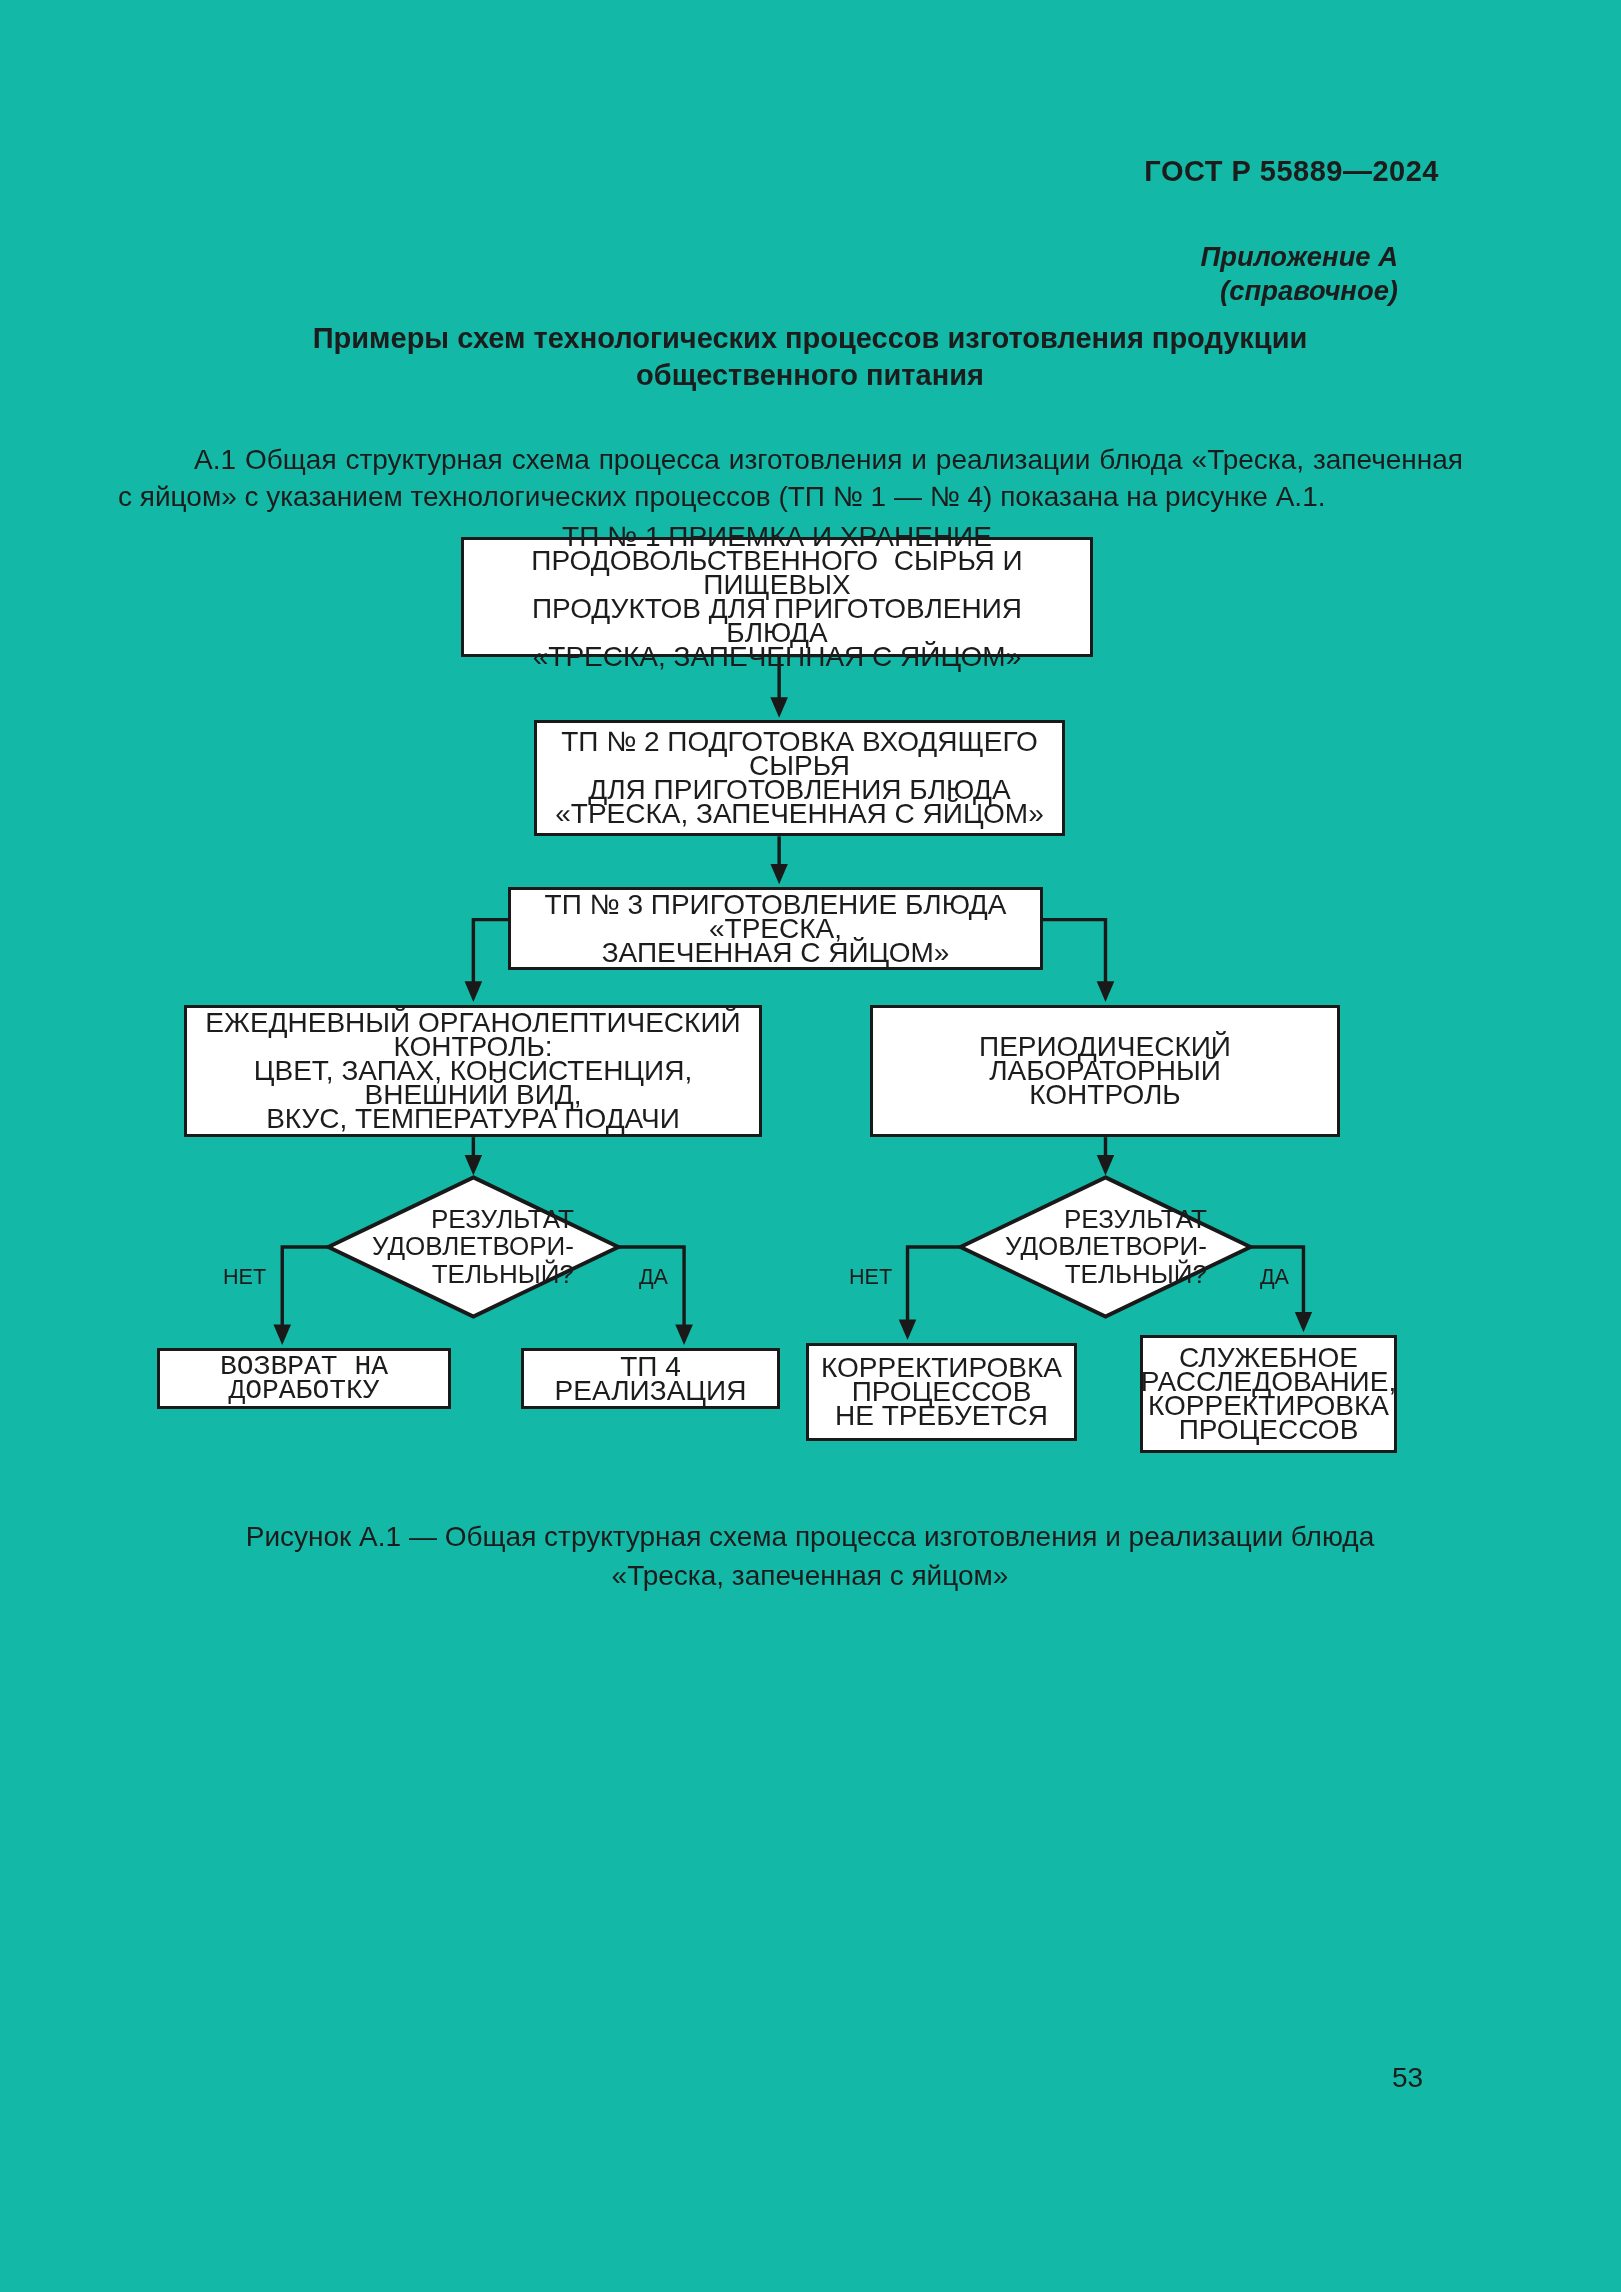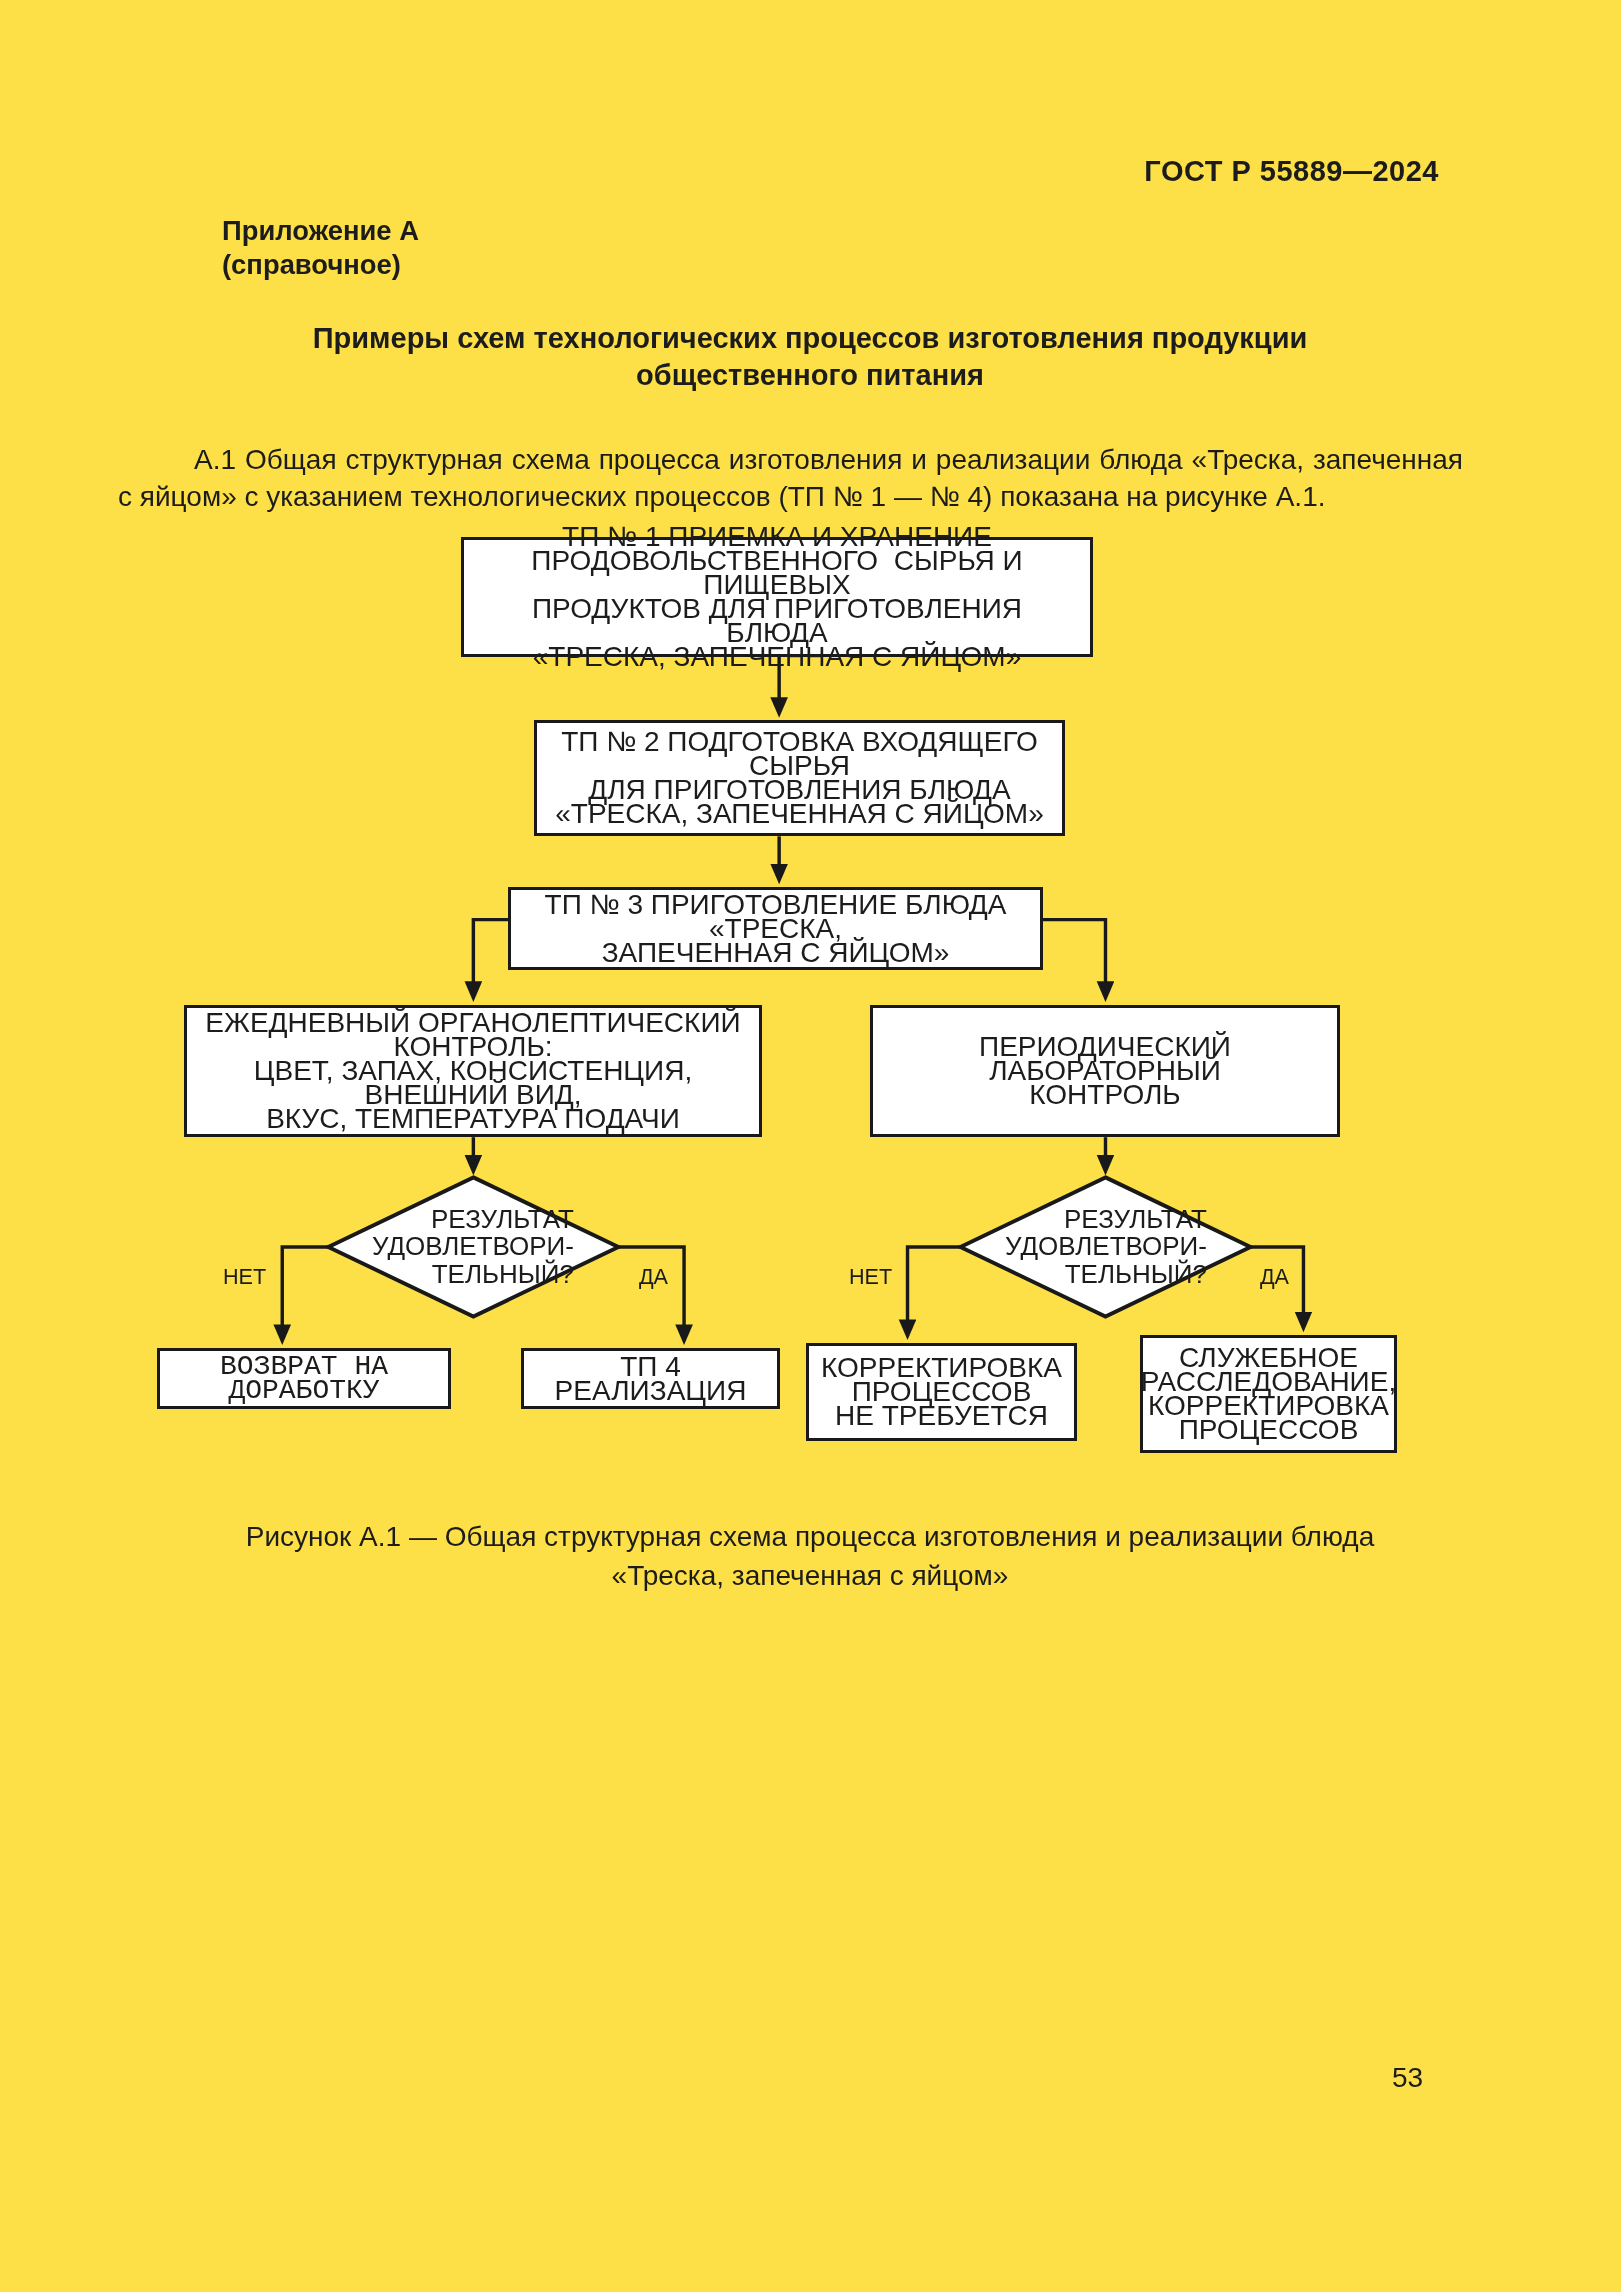--- a/index.html
+++ b/index.html
@@ -1,37 +1,38 @@
 <!DOCTYPE html>
 <html><head>
 <meta charset="utf-8">
 <style>
   html, body { margin: 0; padding: 0; background: #ffffff; }
   .page {
     position: relative;
     width: 1621px;
     height: 2293px;
-    background: #fde047;
+    background: #14b8a6;
     font-family: "Liberation Sans", sans-serif;
     color: #1c1c1c;
     overflow: hidden;
   }
   .hdr {
     position: absolute;
     top: 155px; right: 182px;
     font-size: 29px; font-weight: bold;
     letter-spacing: 0.5px;
   }
   .appendix {
     position: absolute;
-    top: 214px; left: 222px; width: 1176px;
-    text-align: left;
+    top: 240px; left: 222px; width: 1176px;
+    text-align: right;
     font-size: 27.4px; font-weight: bold;
     line-height: 34px;
     white-space: pre-wrap;
+    font-style: italic;
   }
   .doc-title {
     position: absolute;
     top: 320px; left: 124px; width: 1372px;
     text-align: center;
     font-size: 29px; font-weight: bold;
     line-height: 37px;
     white-space: pre-wrap;
   }
   .body-par {

